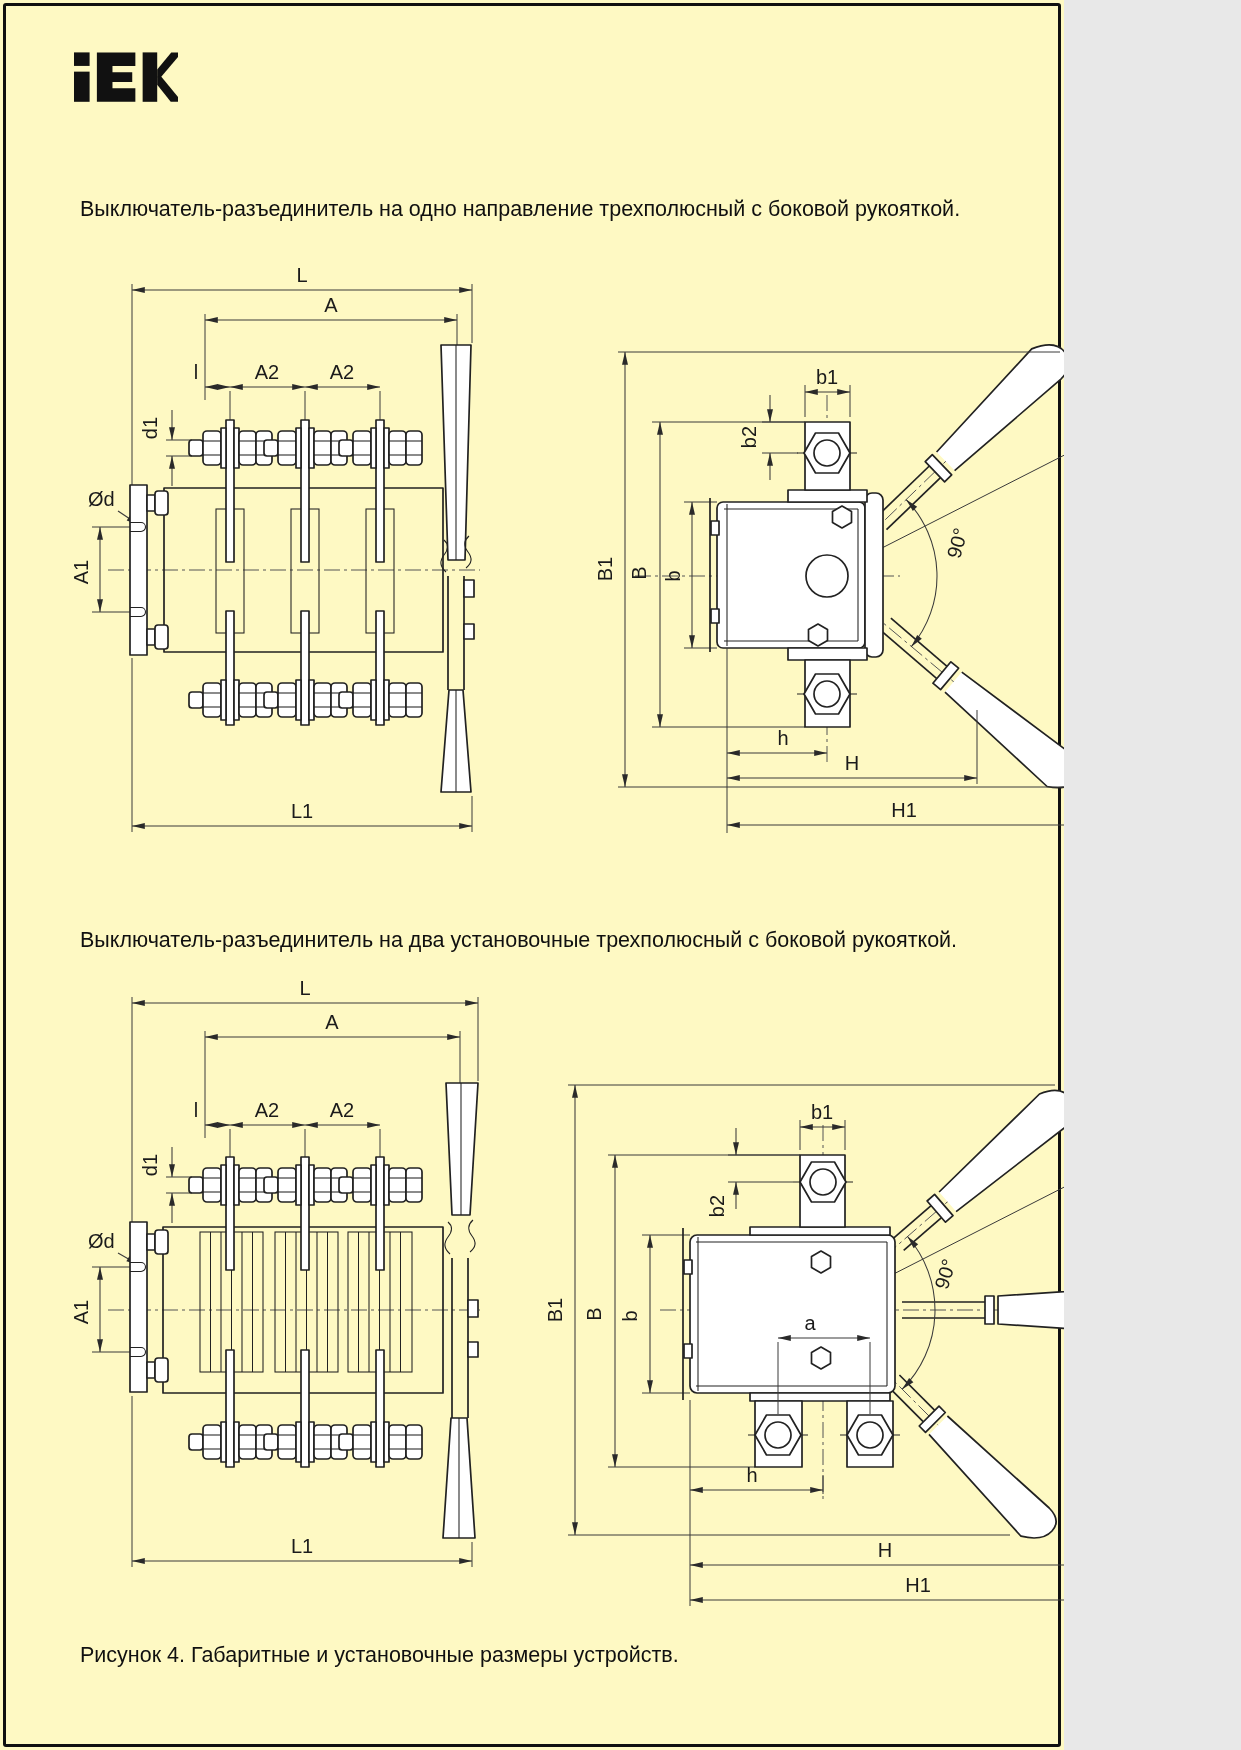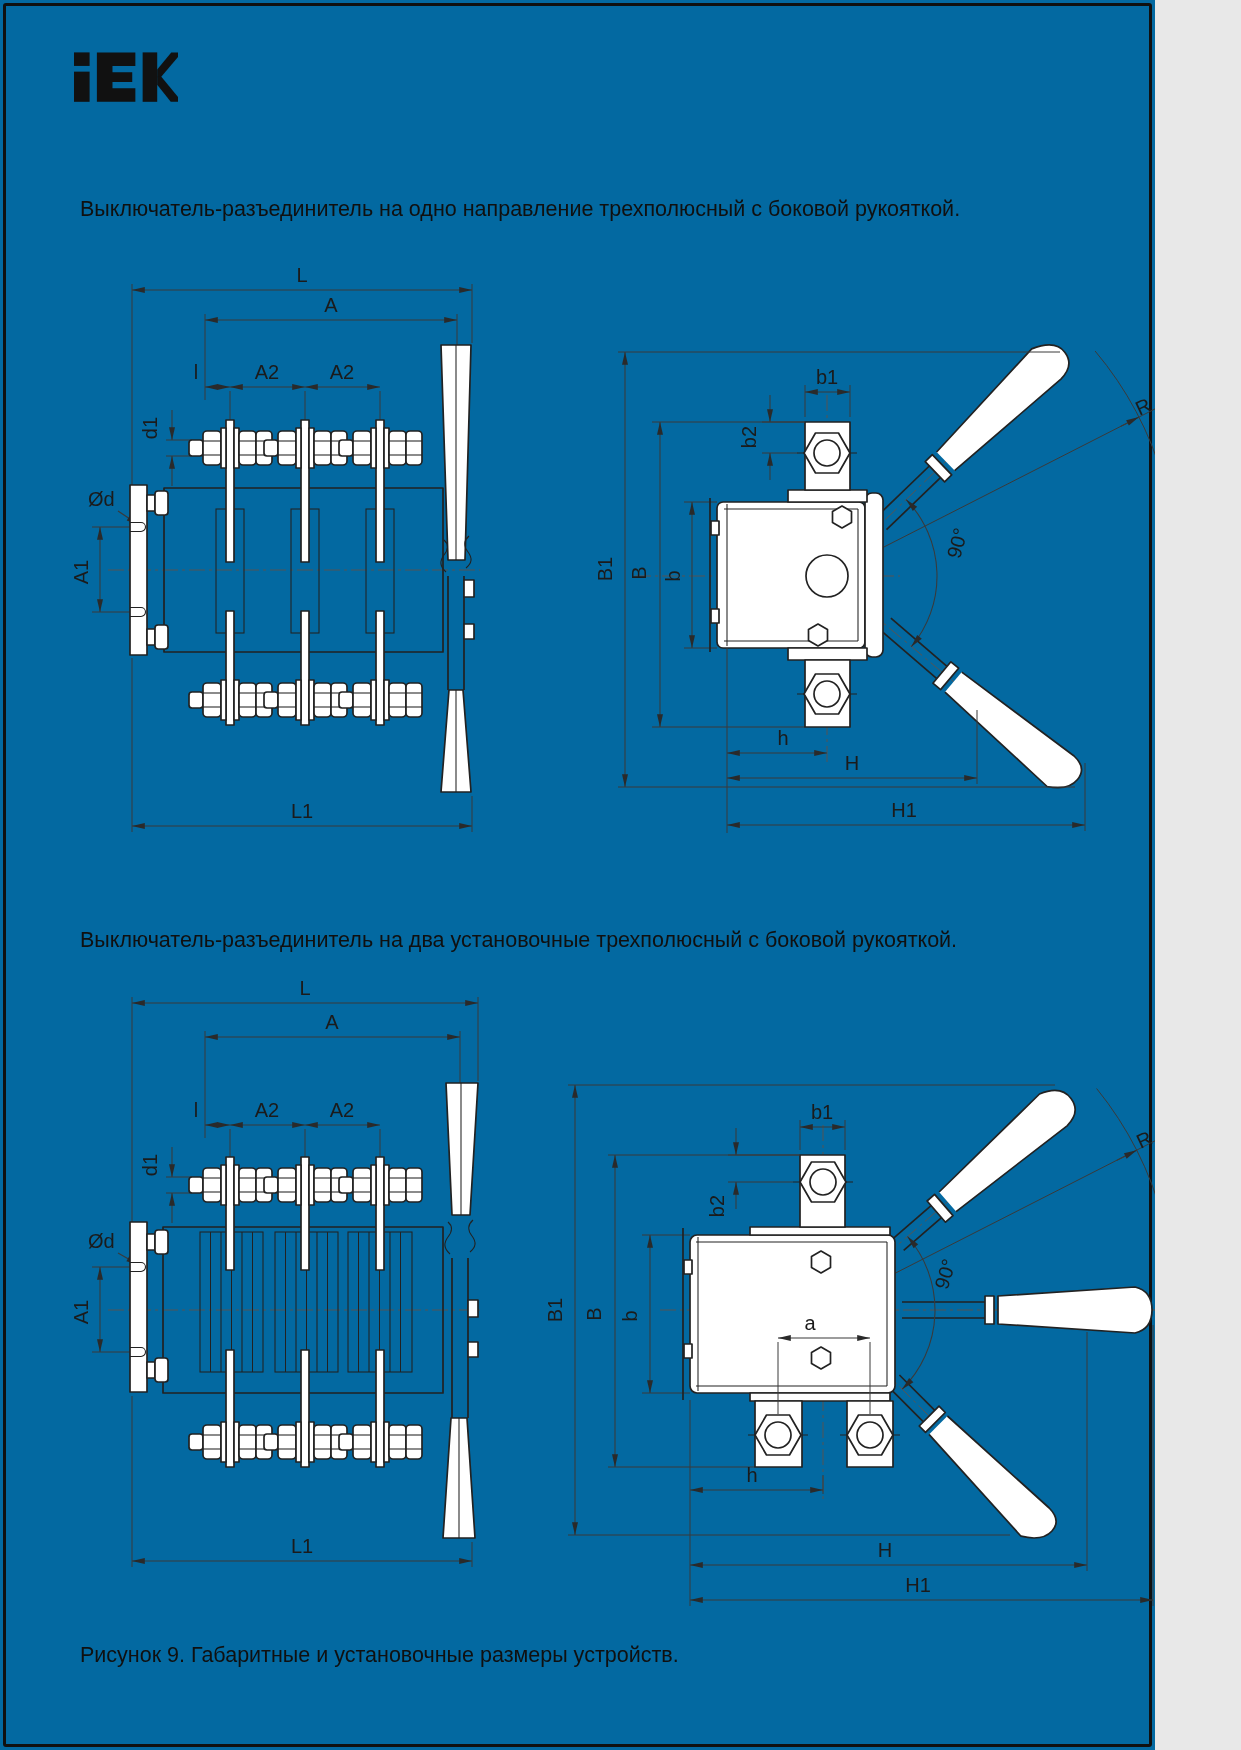--- a/index.html
+++ b/index.html
@@ -1,16 +1,16 @@
 <!DOCTYPE html>
 <html><head>
 <meta charset="utf-8">
 <style>
   html,body{margin:0;padding:0;background:#e8e8e8;}
-  .page{position:relative;width:1155px;height:1750px;background:#0369a1;overflow:hidden;
+  .page{position:relative;width:1064px;height:1750px;background:#fef9c3;overflow:hidden;
         font-family:"Liberation Sans",sans-serif;}
   .frame{position:absolute;inset:3px;border:3px solid #101010;border-radius:3px;pointer-events:none;}
   .title{position:absolute;left:80px;width:1100px;font-size:21.5px;color:#101010;letter-spacing:0;}
   .caption{position:absolute;left:80px;font-size:21.5px;color:#101010;}
   svg{position:absolute;overflow:visible;}
   .obj{stroke:#222;stroke-width:1.7;fill:none;stroke-linejoin:round;}
   .objf{stroke:#222;stroke-width:1.7;fill:#fff;stroke-linejoin:round;}
   .obj2{stroke:#222;stroke-width:1.05;fill:none;}
   .ext{stroke:#3a3a3a;stroke-width:1;fill:none;}
   .dim{stroke:#3a3a3a;stroke-width:1.05;fill:none;marker-start:url(#arr);marker-end:url(#arr);}
@@ -497,14 +497,14 @@
     <line x1="150" y1="585" x2="547" y2="585" class="dim"></line>
     <text class="dl mid" x="345" y="577">H</text>
   </g>
   <g>
     <line x1="613" y1="345" x2="613" y2="626" class="ext"></line>
     <line x1="150" y1="620" x2="613" y2="620" class="dim"></line>
     <text class="dl mid" x="378" y="612">H1</text>
   </g>
 </svg>
 
-<div class="caption" style="top:1643px">Рисунок 9. Габаритные и установочные размеры устройств.</div>
+<div class="caption" style="top:1643px">Рисунок 4. Габаритные и установочные размеры устройств.</div>
 </div>
 
 </body></html>

